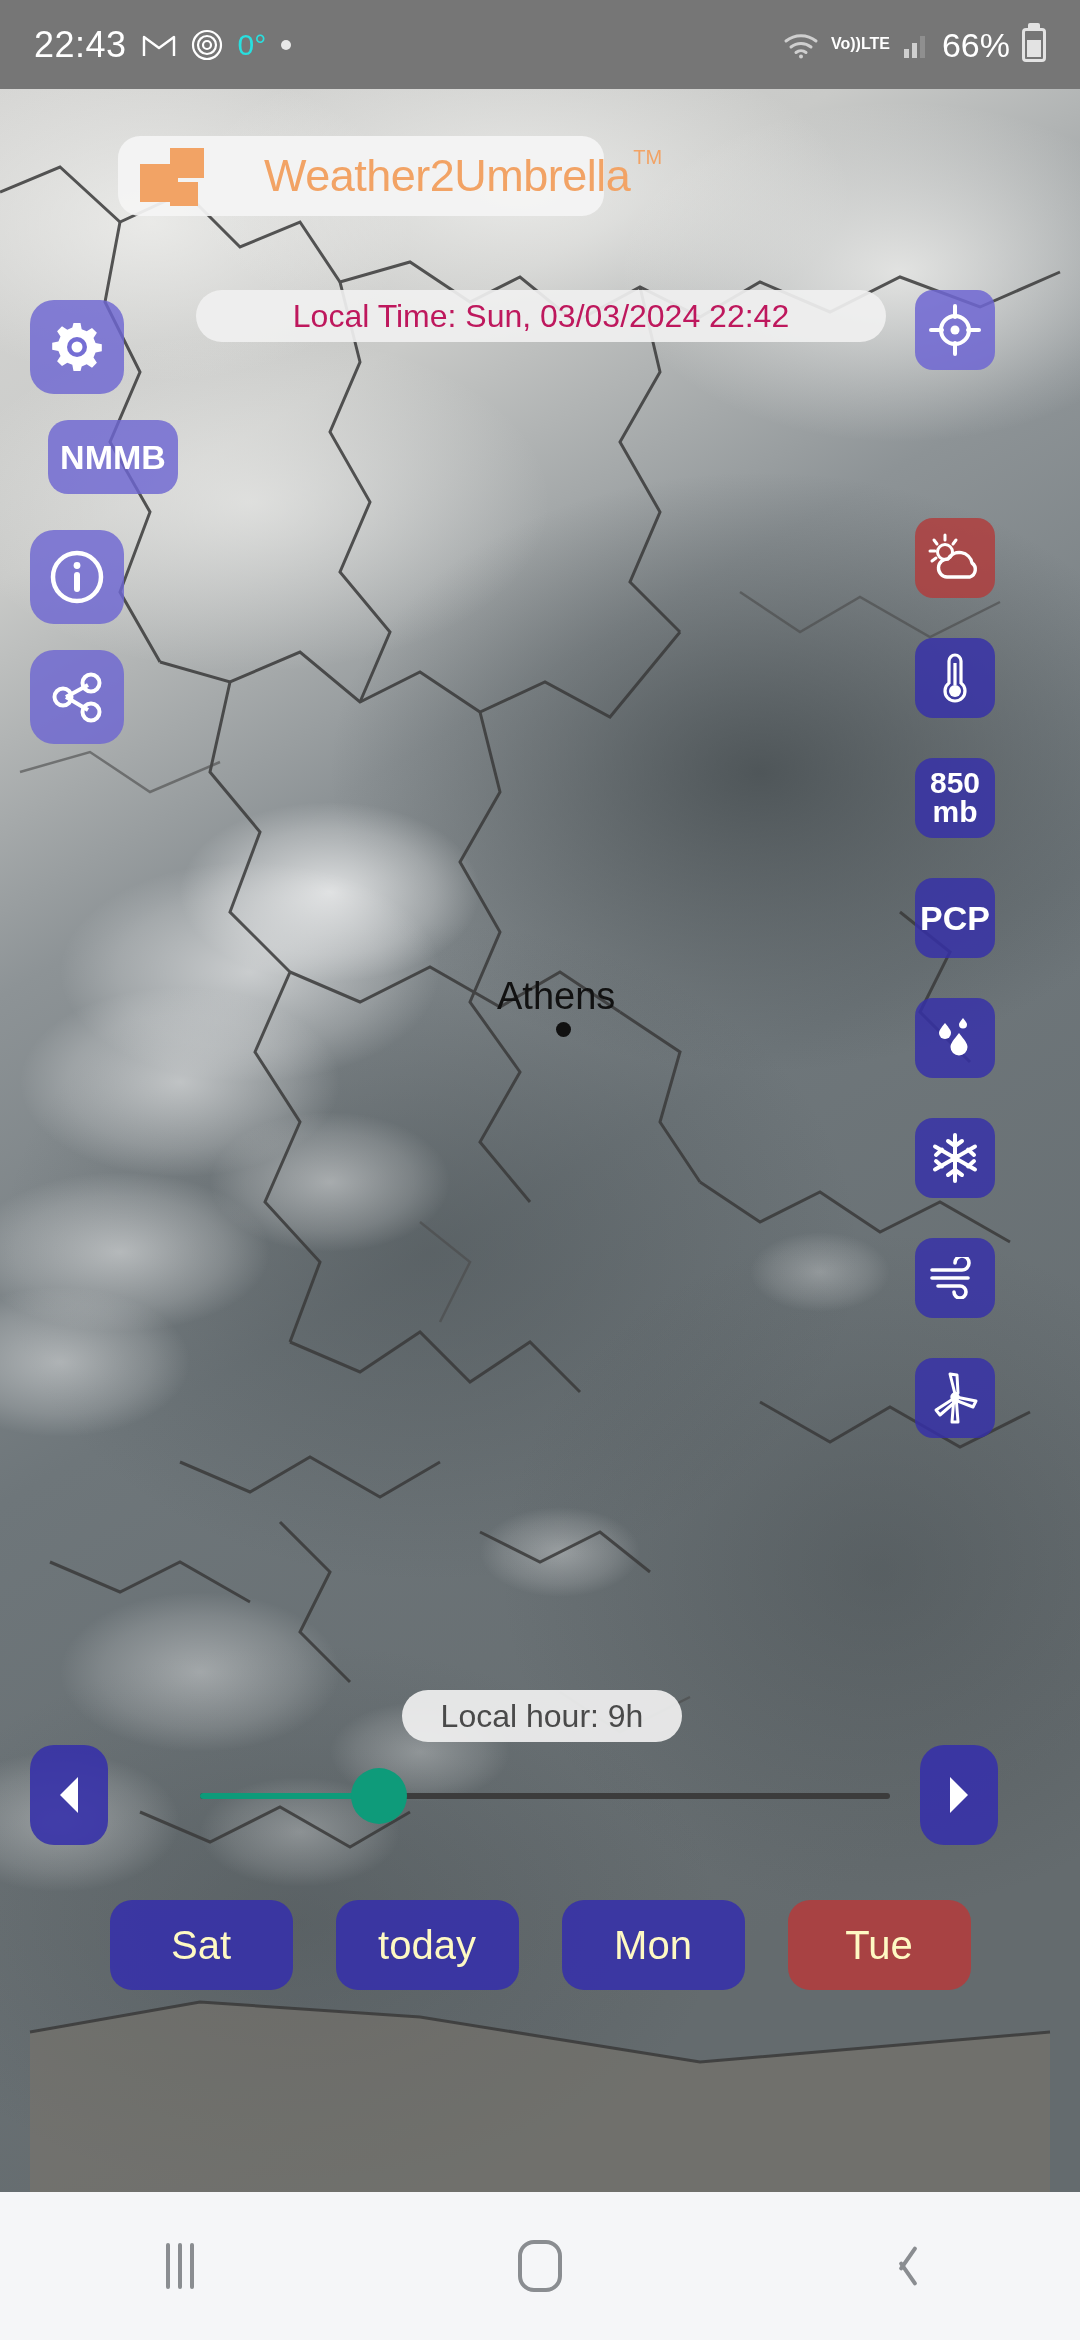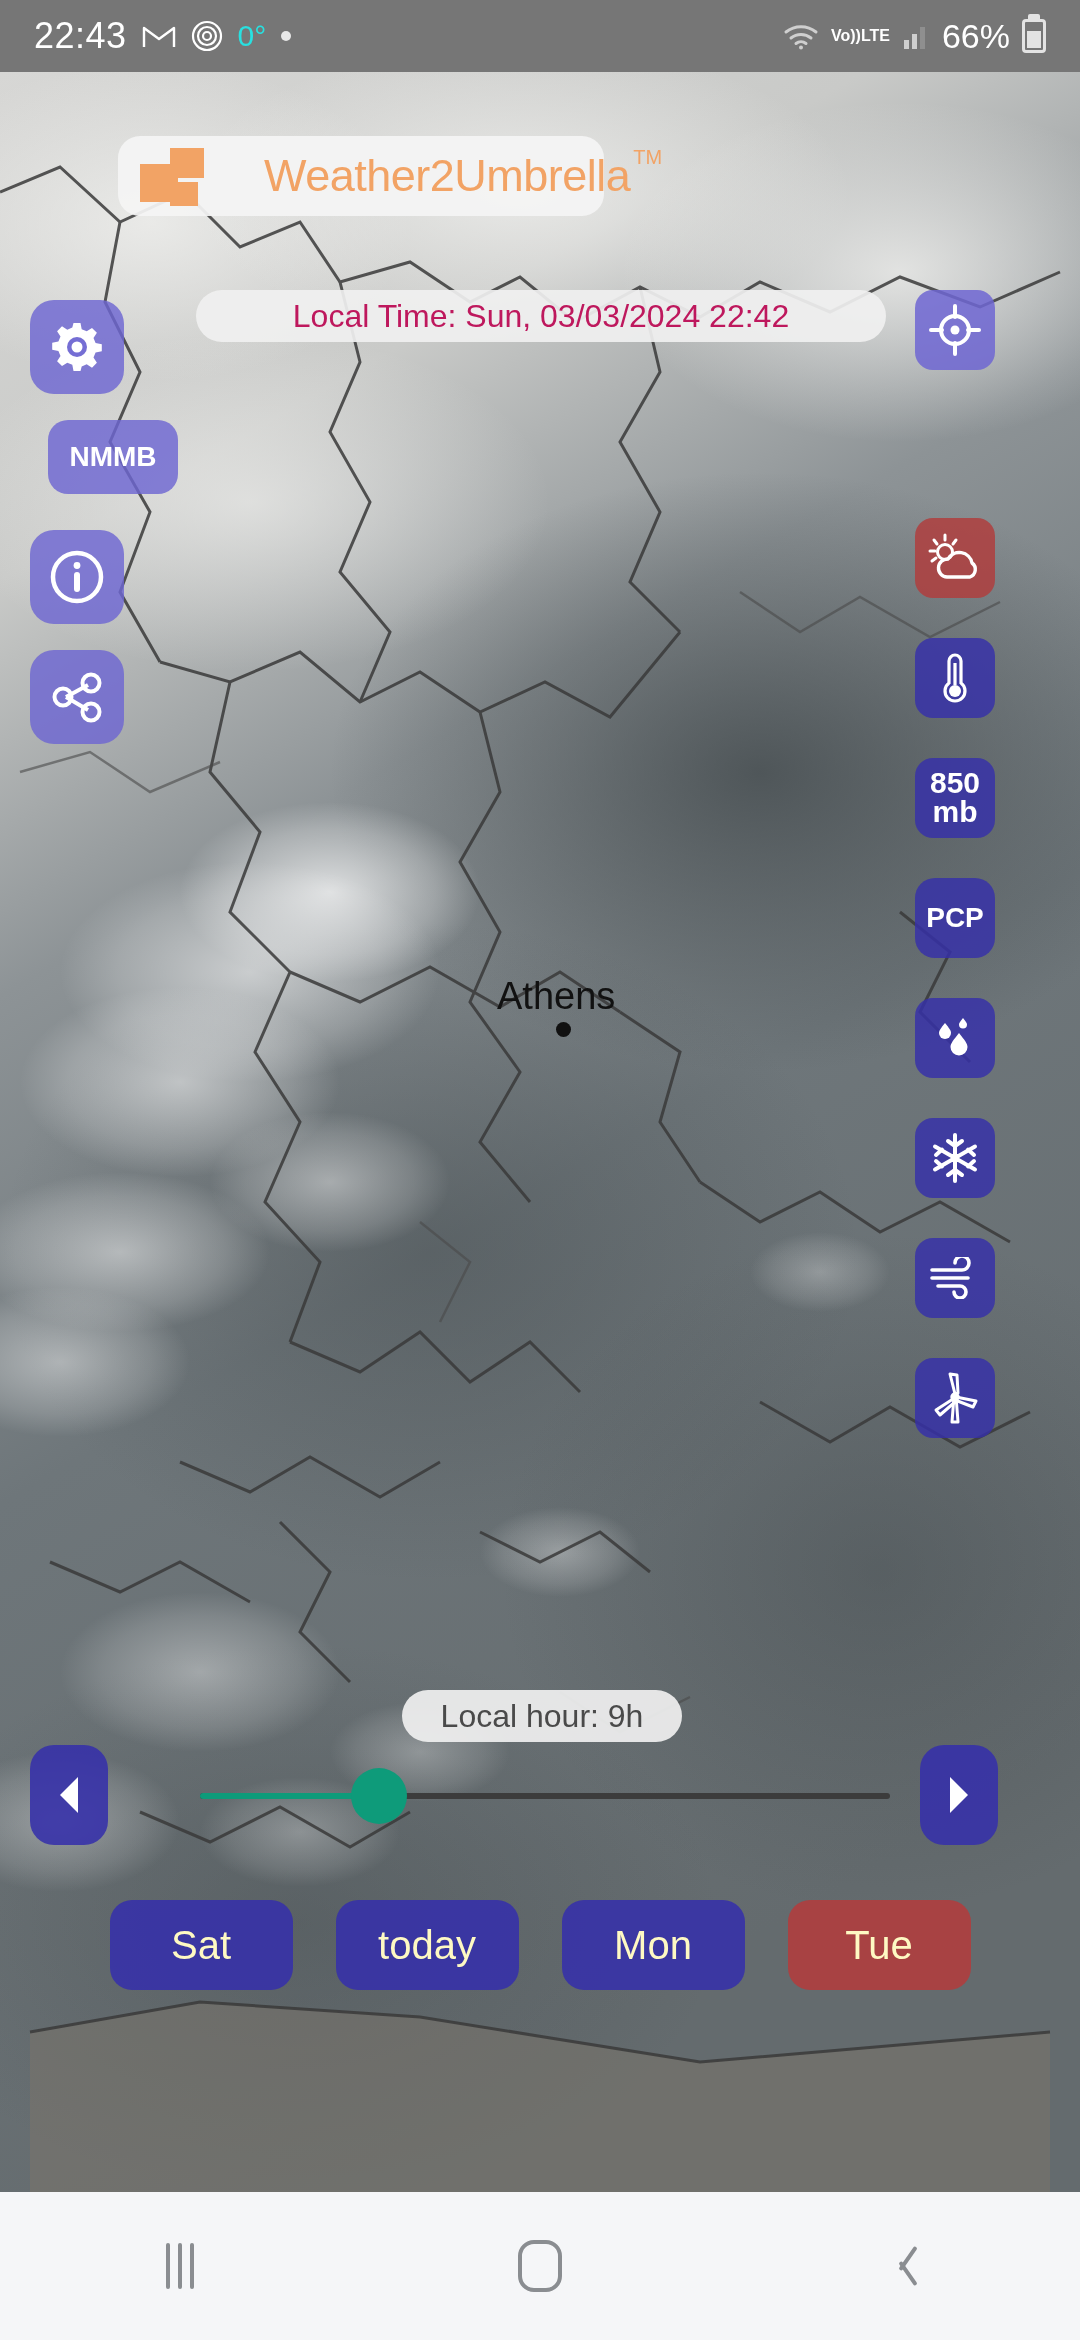--- a/index.html
+++ b/index.html
@@ -2,21 +2,21 @@
 <html><head>
 <meta charset="utf-8">
 <style>
   * { margin:0; padding:0; box-sizing:border-box; }
   html,body { width:1080px; height:2340px; background:#6e6e6e; overflow:hidden;
     font-family:"Liberation Sans", sans-serif; }
 
   #screen { position:relative; width:1080px; height:2340px; overflow:hidden; }
 
   
-  #statusbar { position:absolute; left:0; top:0; width:1080px; height:72px;
+  #statusbar { position:absolute; left:0; top:0; width:1080px; height:89px;
     background:#767676; display:flex; align-items:center;
     padding:16px 34px; color:#fff; z-index:60; }
   #sb-left { display:flex; align-items:center; gap:15px; }
   #sb-right { margin-left:auto; display:flex; align-items:center; gap:12px; }
   .sb-clock { font-size:36px; letter-spacing:.5px; line-height:1; }
   .sb-temp { font-size:30px; color:#28e0e0; line-height:1; }
   .sb-dot { width:10px; height:10px; border-radius:50%; background:#e8e8e8; }
   .sb-pct { font-size:34px; line-height:1; }
   .gmail-ico { width:34px; height:26px; }
   .fp-ico { width:32px; height:32px; }
@@ -59,21 +59,21 @@
 
   
   .sqbtn { position:absolute; width:94px; height:94px; border-radius:24px;
     background:rgba(110,102,210,.82);
     display:flex; align-items:center; justify-content:center; z-index:25; }
   .sqbtn.wide { width:130px; height:74px; border-radius:20px; }
   .sqbtn.rightcol { width:80px; height:80px; border-radius:18px;
     background:rgba(54,48,170,.82); }
   .sqbtn.rightcol.lilac { background:rgba(110,102,210,.85); }
   .sqbtn.rightcol.active { background:rgba(175,62,62,.85); }
-  .sqbtn .lbl { color:#fff; font-size:28px; font-weight:bold;text-align:right; }
+  .sqbtn .lbl { color:#fff; font-size:34px; font-weight:bold;text-align:right; }
   .sqbtn .lbl.small { font-size:30px; line-height:.96; text-align:center; }
   .sqbtn svg { display:block; }
 
   
   #athens-label { position:absolute; left:497px; top:975px; font-size:38px;
     color:#111; z-index:20; white-space:nowrap; }
   #athens-dot { position:absolute; left:556px; top:1022px; width:15px; height:15px;
     border-radius:50%; background:#111; z-index:20; }
 
   
@@ -326,21 +326,21 @@
       <circle cx="22" cy="40" r="6" fill="#fff"></circle>
       <rect x="20.4" y="12" width="3.2" height="22" fill="#fff"></rect>
     </svg>
   </div>
 
   <div class="sqbtn rightcol" style="left:915px; top:758px;">
     <span class="lbl small" style="white-space:pre-line;">850
 mb</span>
   </div>
 
-  <div class="sqbtn rightcol" style="left:915px; top:878px;border-radius:20px;">
+  <div class="sqbtn rightcol" style="left:915px; top:878px;">
     <span class="lbl">PCP</span>
   </div>
 
   <div class="sqbtn rightcol" style="left:915px; top:998px;">
     <svg width="50" height="50" viewBox="0 0 50 50">
       <path d="M15 10c4 5 6 7.5 6 10a6 6 0 1 1-12 0c0-2.5 2-5 6-10z" fill="#fff"></path>
       <path d="M33 5c2.6 3.3 4 5 4 6.6a4 4 0 1 1-8 0C29 10 30.4 8.3 33 5z" fill="#fff"></path>
       <path d="M29 20c5.5 7 8.5 10.5 8.5 14a8.5 8.5 0 1 1-17 0c0-3.5 3-7 8.5-14z" fill="#fff"></path>
     </svg>
   </div>

